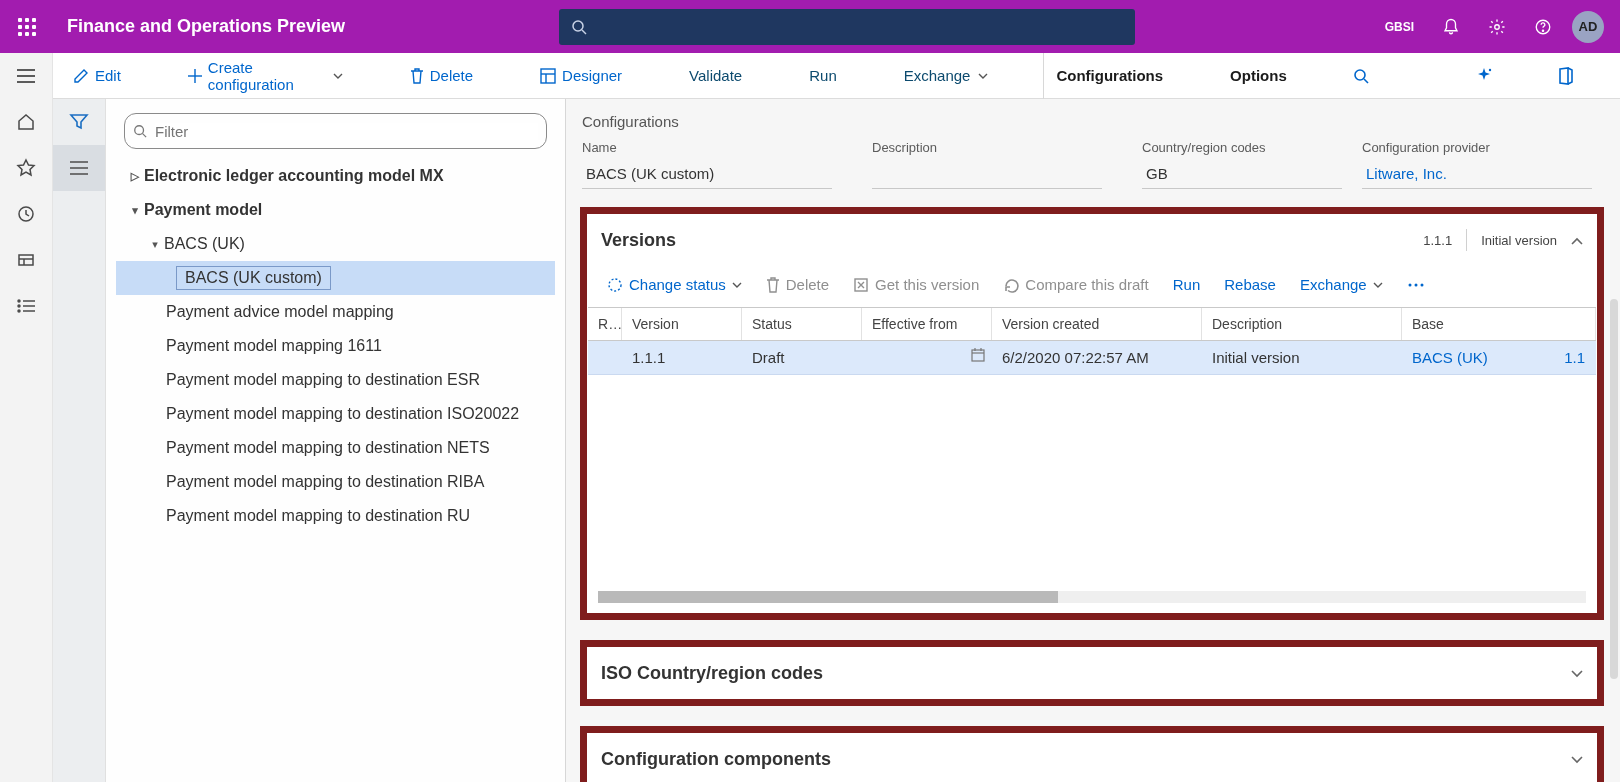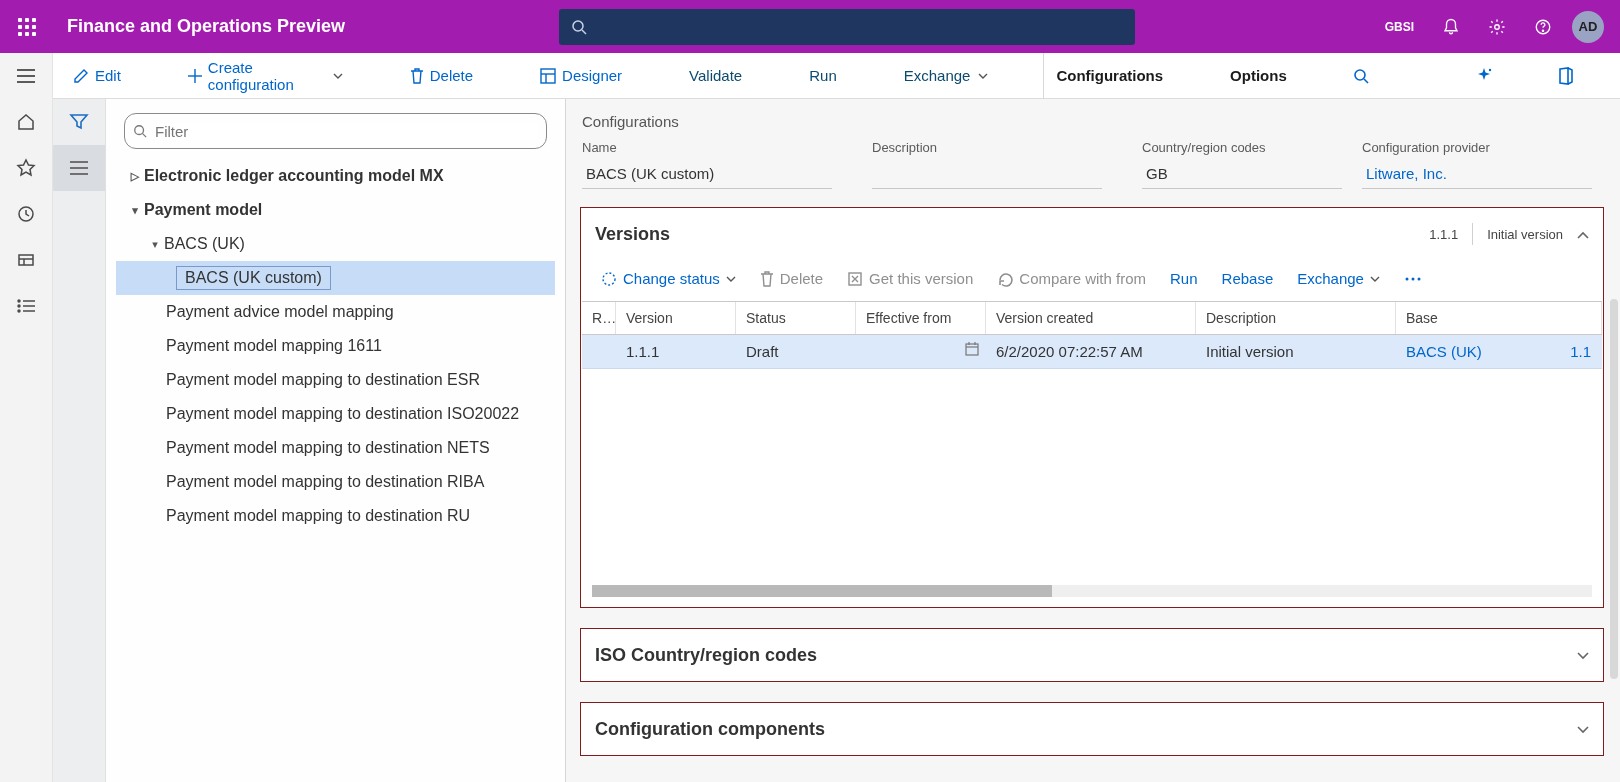--- a/index.html
+++ b/index.html
@@ -57,21 +57,21 @@
   .tree-row.selected .tree-label{ border:1px solid #7a99c8; padding:2px 8px; }
 
   .main{ flex:1; padding:14px 0 14px 14px; overflow-y:auto; background:#f6f6f6; position:relative;}
   .page-title{ font-size:15px; color:#555; margin-bottom:10px; padding-left:2px;}
   .field-row{ display:flex; gap:40px; margin-bottom:18px; padding-left:2px;}
   .field{ display:flex; flex-direction:column; gap:6px; }
   .field-label{ font-size:13px; color:#5b5b5b; }
   .field-value{ font-size:15px; border-bottom:1px solid #c8c8c8; padding:4px 4px 6px 4px; min-height:28px; min-width:200px;}
   .field-value.link{ color:#0066cc; }
 
-  .card{ background:#fff; border:1px solid #7f1d1d; margin:0 16px 20px 0; }
+  .card{ background:#fff; border:7px solid #7f1d1d; margin:0 16px 20px 0; }
   .card-hdr{ height:52px; display:flex; align-items:center; padding:0 14px; }
   .card-hdr.colhdr{ border-bottom: none; }
   .card-title{ font-size:18px; font-weight:600; flex:1;}
   .card-meta{ display:flex; align-items:center; gap:14px; color:#444; font-size:13px;}
   .card-meta .divider{ width:1px; height:22px; background:#d0d0d0; }
   .chev-up{ color:#666; }
 
   .ver-toolbar{ display:flex; align-items:center; gap:4px; padding:6px 10px 10px 10px; font-size:15px;}
   .vbtn{ display:flex; align-items:center; gap:6px; padding:4px 10px; color:#0066cc; cursor:pointer;}
   .vbtn.disabled{ color:#8f8f8f; }
@@ -415,21 +415,21 @@
               <rect x="2" y="2" width="12" height="12"></rect>
               <path d="M5 5l6 6M11 5l-6 6"></path>
             </svg>
           <span>Get this version</span>
         </div>
         <div class="vbtn disabled">
           <svg width="16" height="16" viewBox="0 0 16 16" fill="none" stroke="#8f8f8f" stroke-width="1.6">
               <path d="M3 9a6 6 0 1 1 2 4.5"></path>
               <path d="M3 14v-4h4"></path>
             </svg>
-          <span>Compare with from</span>
+          <span>Compare this draft</span>
         </div>
         <div class="vbtn text-only">
             <span>Run</span>
           </div>
         <div class="vbtn text-only">
             <span>Rebase</span>
           </div>
         <div class="vbtn text-only">
           <span>Exchange</span>
           <svg width="10" height="6" viewBox="0 0 10 6" fill="none" stroke="#555" stroke-width="1.4">

